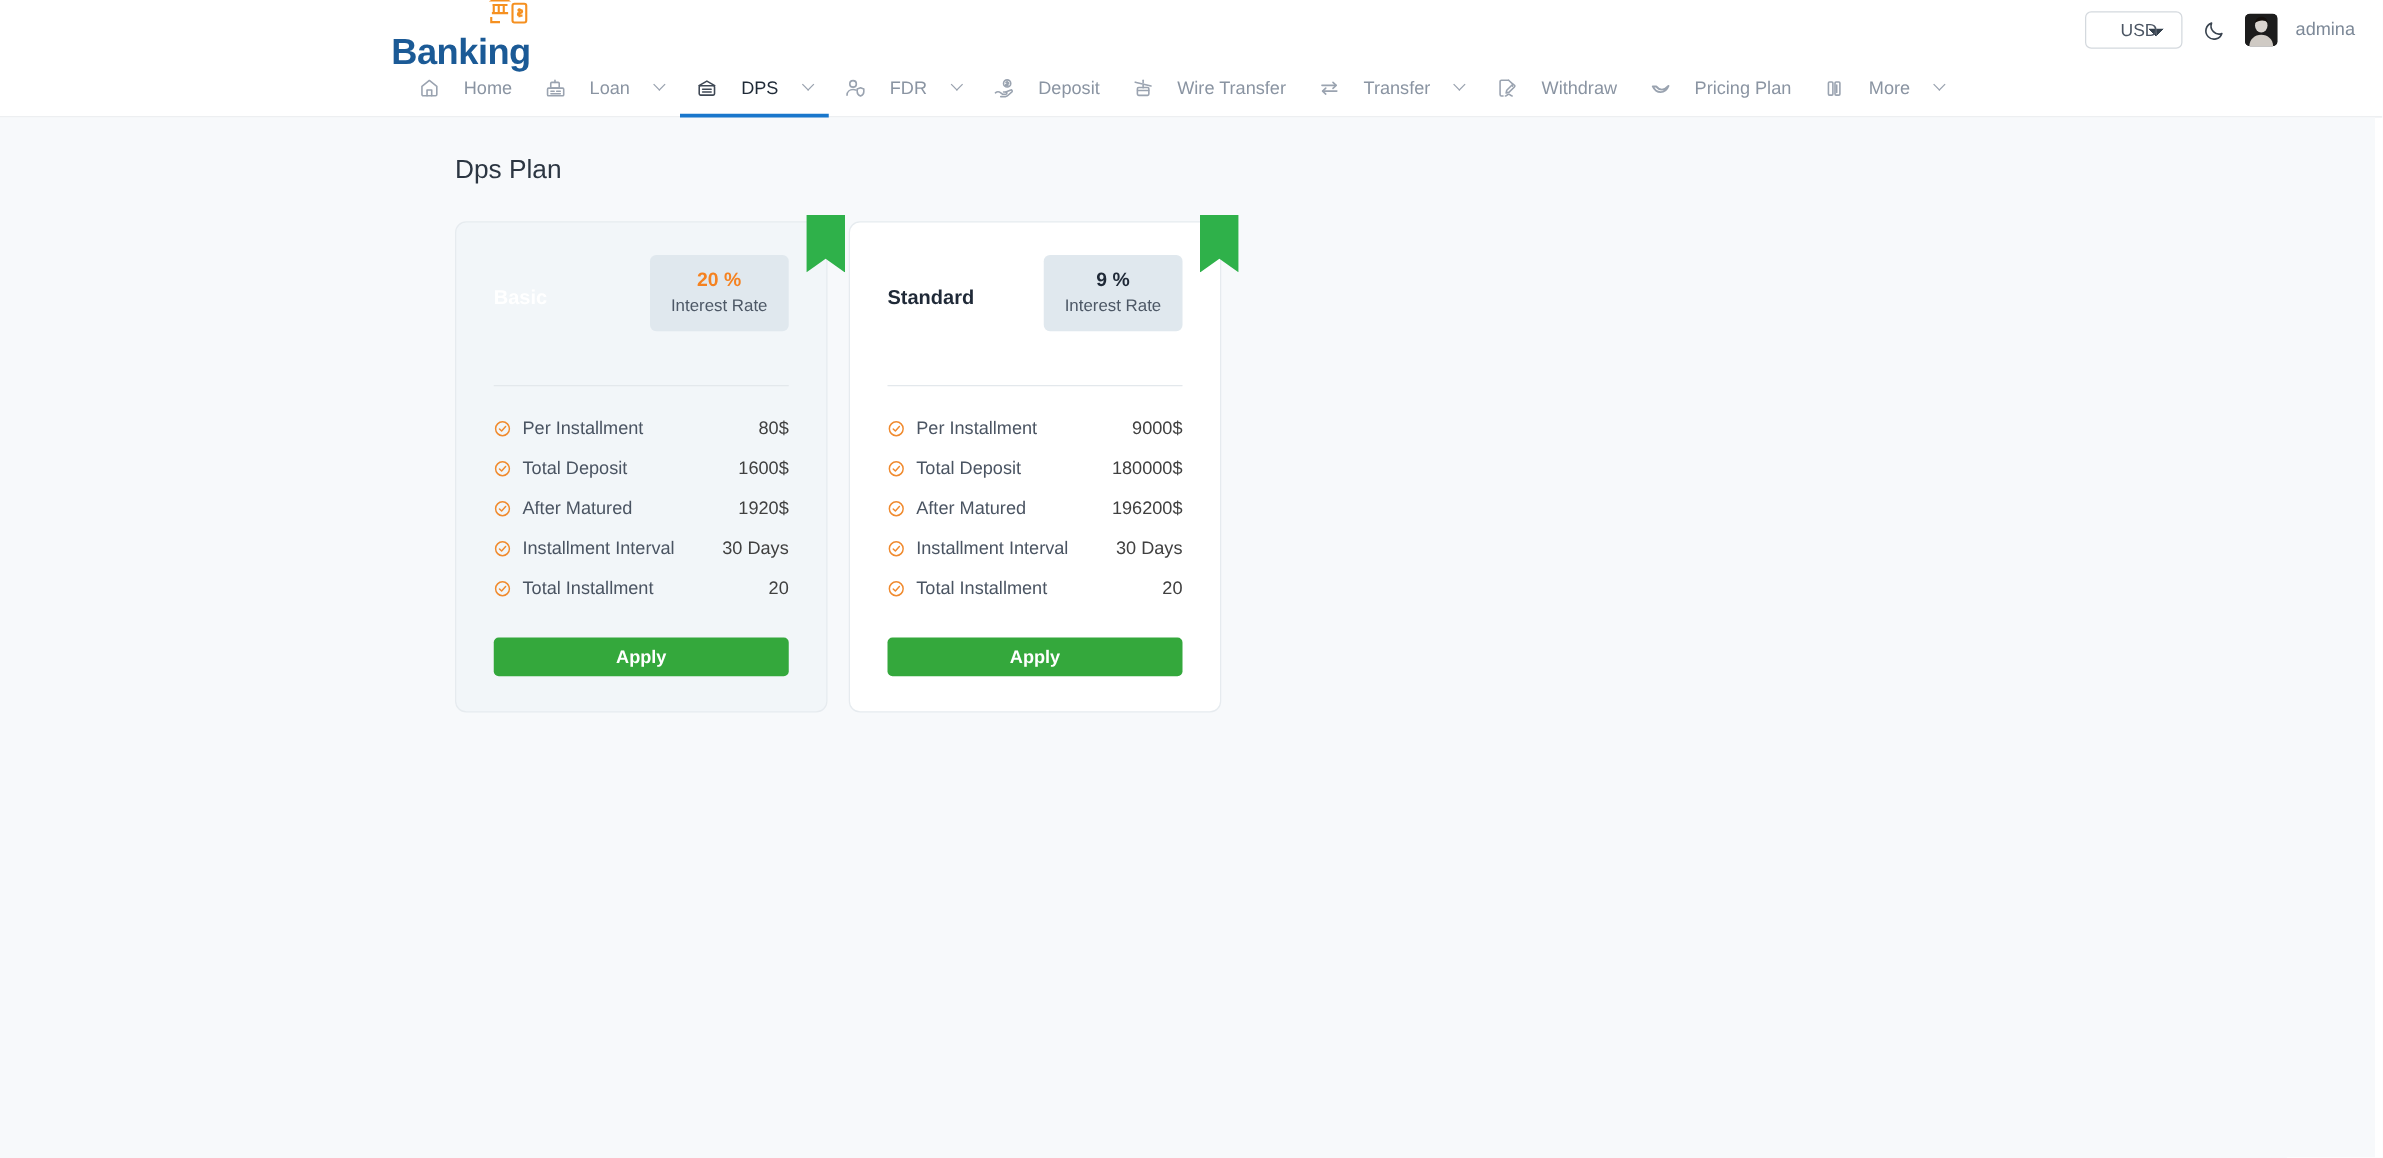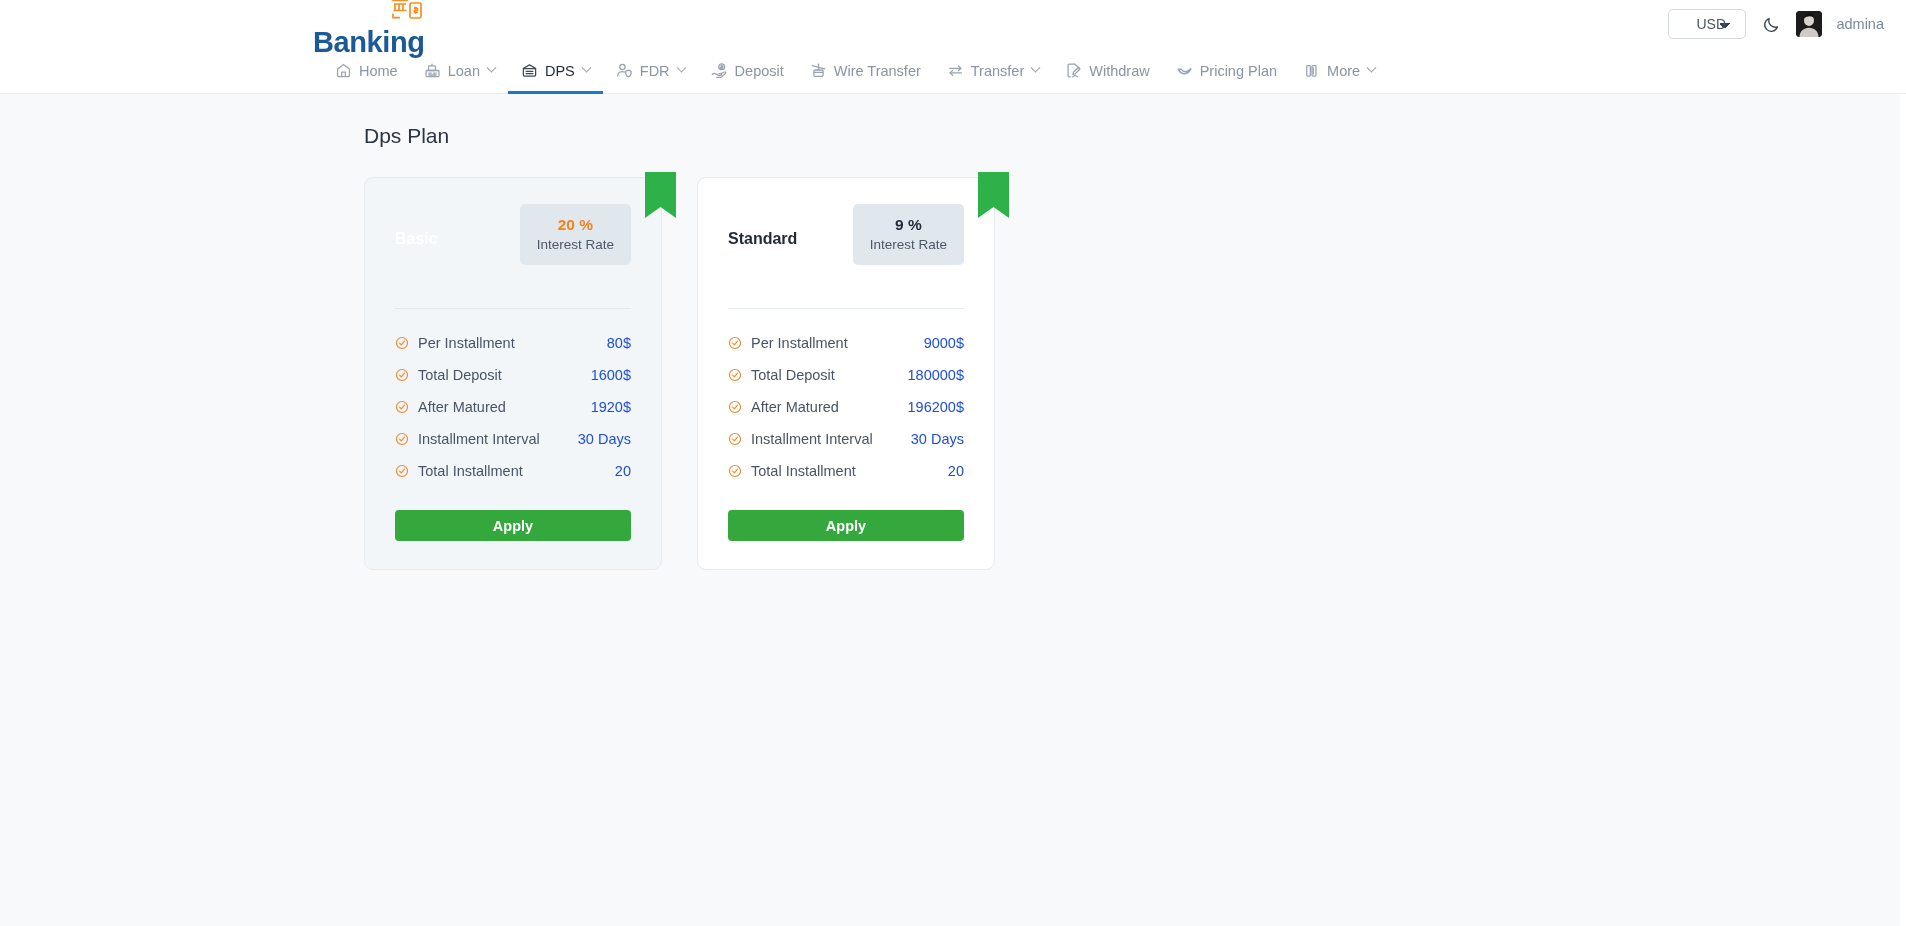--- a/index.html
+++ b/index.html
@@ -80,21 +80,21 @@
     height: 46px;
     background: #ffffff;
     border-bottom: 1px solid #e8eaed;
     display: flex;
     align-items: stretch;
     padding-left: 322px;
   }
   .nav-item {
     display: flex;
     align-items: center;
-    gap: 7px;
+    gap: 19px;
     padding: 0 13px;
     color: #8a94a2;
     font-size: 14.5px;
     cursor: pointer;
     position: relative;
     white-space: nowrap;
   }
   .nav-item .nav-ico { display:flex; align-items:center; color:#9aa3b0; }
   .nav-item .caret {
     display: inline-block;
@@ -125,21 +125,21 @@
   .page-title {
     margin-left: 320px;
     font-size: 21px;
     color: #2c3642;
     font-weight: 400;
     margin-bottom: 29px;
   }
   .cards {
     margin-left: 320px;
     display: flex;
-    gap: 35px;
+    gap: 17px;
   }
 
   
   .card {
     position: relative;
     width: 298px;
     border: 1px solid #e6ebef;
     border-radius: 9px;
     padding: 26px 30px 28px 30px;
     background: #ffffff;
@@ -199,21 +199,21 @@
   .rows { display: flex; flex-direction: column; }
   .row {
     display: flex;
     align-items: center;
     font-size: 14.5px;
     color: #4a5462;
     padding: 8px 0;
   }
   .row .check { flex: 0 0 auto; margin-right: 9px; display:flex; align-items:center; }
   .row .rlabel { flex: 1 1 auto; }
-  .row .rvalue { flex: 0 0 auto; color: #1d4ed8; }
+  .row .rvalue { flex: 0 0 auto; color: #404040; }
 
   .apply-btn {
     display: block;
     width: 100%;
     margin-top: 23px;
     height: 31px;
     border: none;
     border-radius: 4px;
     background: #34a83c;
     color: #ffffff;

